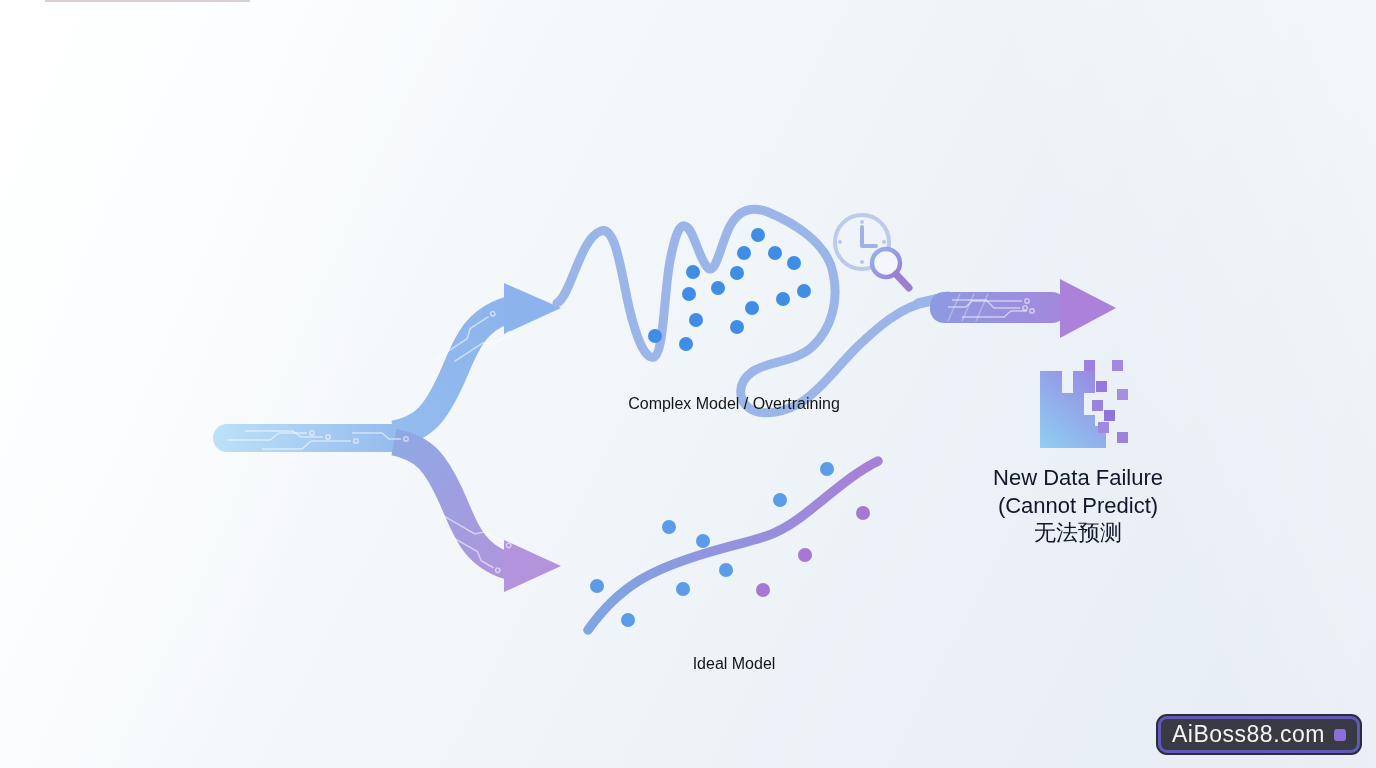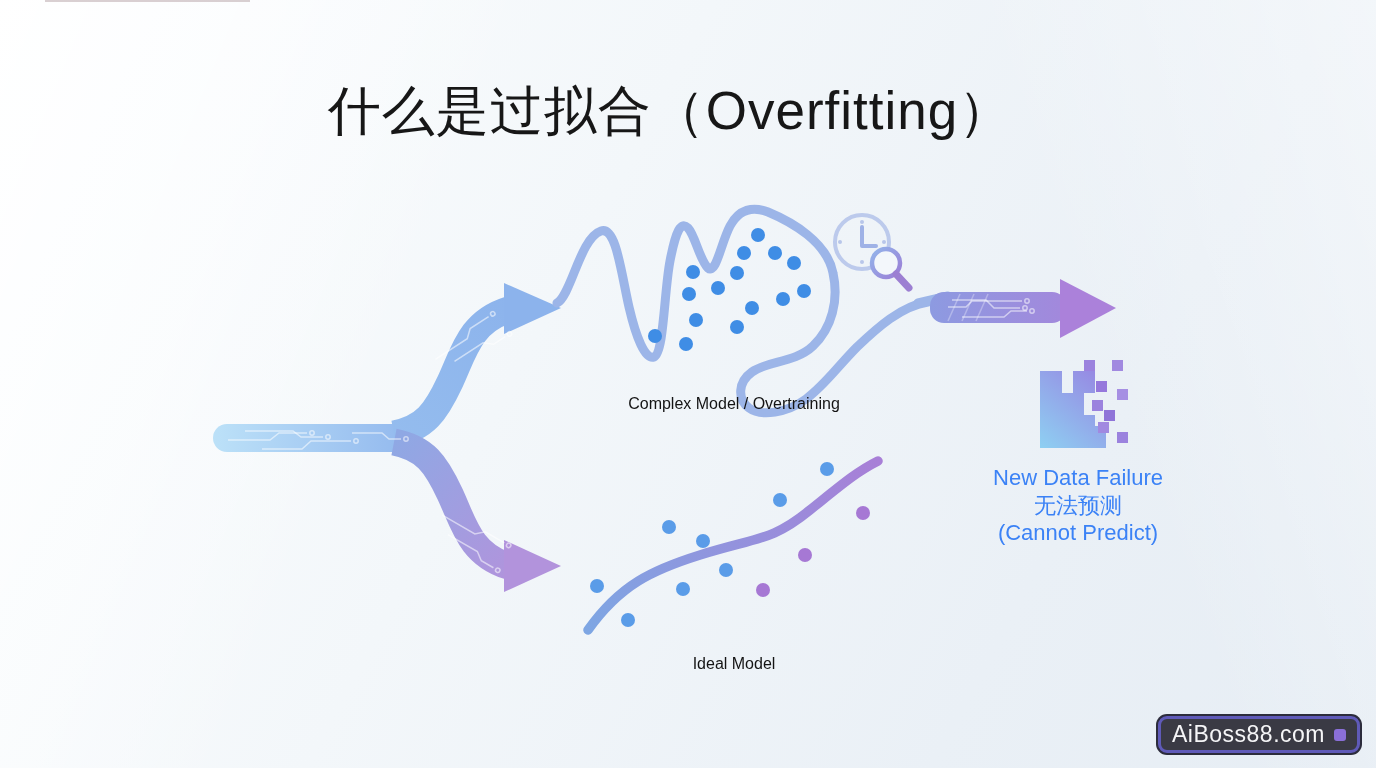--- a/index.html
+++ b/index.html
@@ -28,21 +28,21 @@
     color: #171717;
   }
   .label {
     position: absolute; transform: translate(-50%, -50%);
     font-size: 16px; color: #141414; white-space: nowrap;
   }
   .label-complex { left: 734px; top: 404px; }
   .label-ideal   { left: 734px; top: 664px; text-align: center; }
   .failure-caption {
     position: absolute; left: 1078px; top: 505px; transform: translate(-50%, -50%);
-    text-align: center; font-size: 22px; line-height: 27.5px; color: #3b82f6;
+    text-align: center; font-size: 22px; line-height: 27.5px; color: #0f172a;
     white-space: nowrap;
   }
   .watermark {
     position: absolute; right: 16px; bottom: 15px;
     height: 37px; padding: 0 11px;
     display: flex; align-items: center; gap: 9px;
     background: #3a3a44;
     border: 3px solid #5f5ab8;
     border-radius: 9px;
     box-shadow: 0 0 0 2px #2c2c3c;
@@ -60,21 +60,20 @@
   .circuit-dot { stroke: #ffffff; stroke-width: 1.5; fill: none; opacity: 0.55; }
   .hatch { stroke: #ffffff; stroke-width: 1.5; opacity: 0.3; }
 </style>
 </head>
 <body>
 
 <div class="stage">
 
   <div class="top-artifact"></div>
 
-  <h1 class="title">什么是过拟合（Overfitting）</h1>
 
   <svg id="diagram-svg" width="1376" height="768" viewBox="0 0 1376 768">
     <defs>
       <linearGradient id="gradTrunk" gradientUnits="userSpaceOnUse" x1="213" y1="438" x2="408" y2="438">
         <stop offset="0" stop-color="#bce1f8"></stop>
           <stop offset="1" stop-color="#93b9ee"></stop>
       </linearGradient>
       <linearGradient id="gradUpper" gradientUnits="userSpaceOnUse" x1="394" y1="434" x2="530" y2="308">
         <stop offset="0" stop-color="#94bcee"></stop>
           <stop offset="1" stop-color="#8cb3ec"></stop>
@@ -228,22 +227,22 @@
           <circle cx="863" cy="513" r="7" fill="#a678d4"></circle>
         </g>
     </g>
   </svg>
 
   <div class="label label-complex">Complex Model / Overtraining</div>
   <div class="label label-ideal">Ideal Model</div>
 
   <div class="failure-caption">
     <div>New Data Failure</div>
+    <div>(Cannot Predict)</div>
     <div>无法预测</div>
-    <div>(Cannot Predict)</div>
   </div>
 
   <div class="watermark">
     <span class="watermark-text">AiBoss88.com</span>
     <span class="wm-square"></span>
   </div>
 
 </div>
 
 </body></html>

